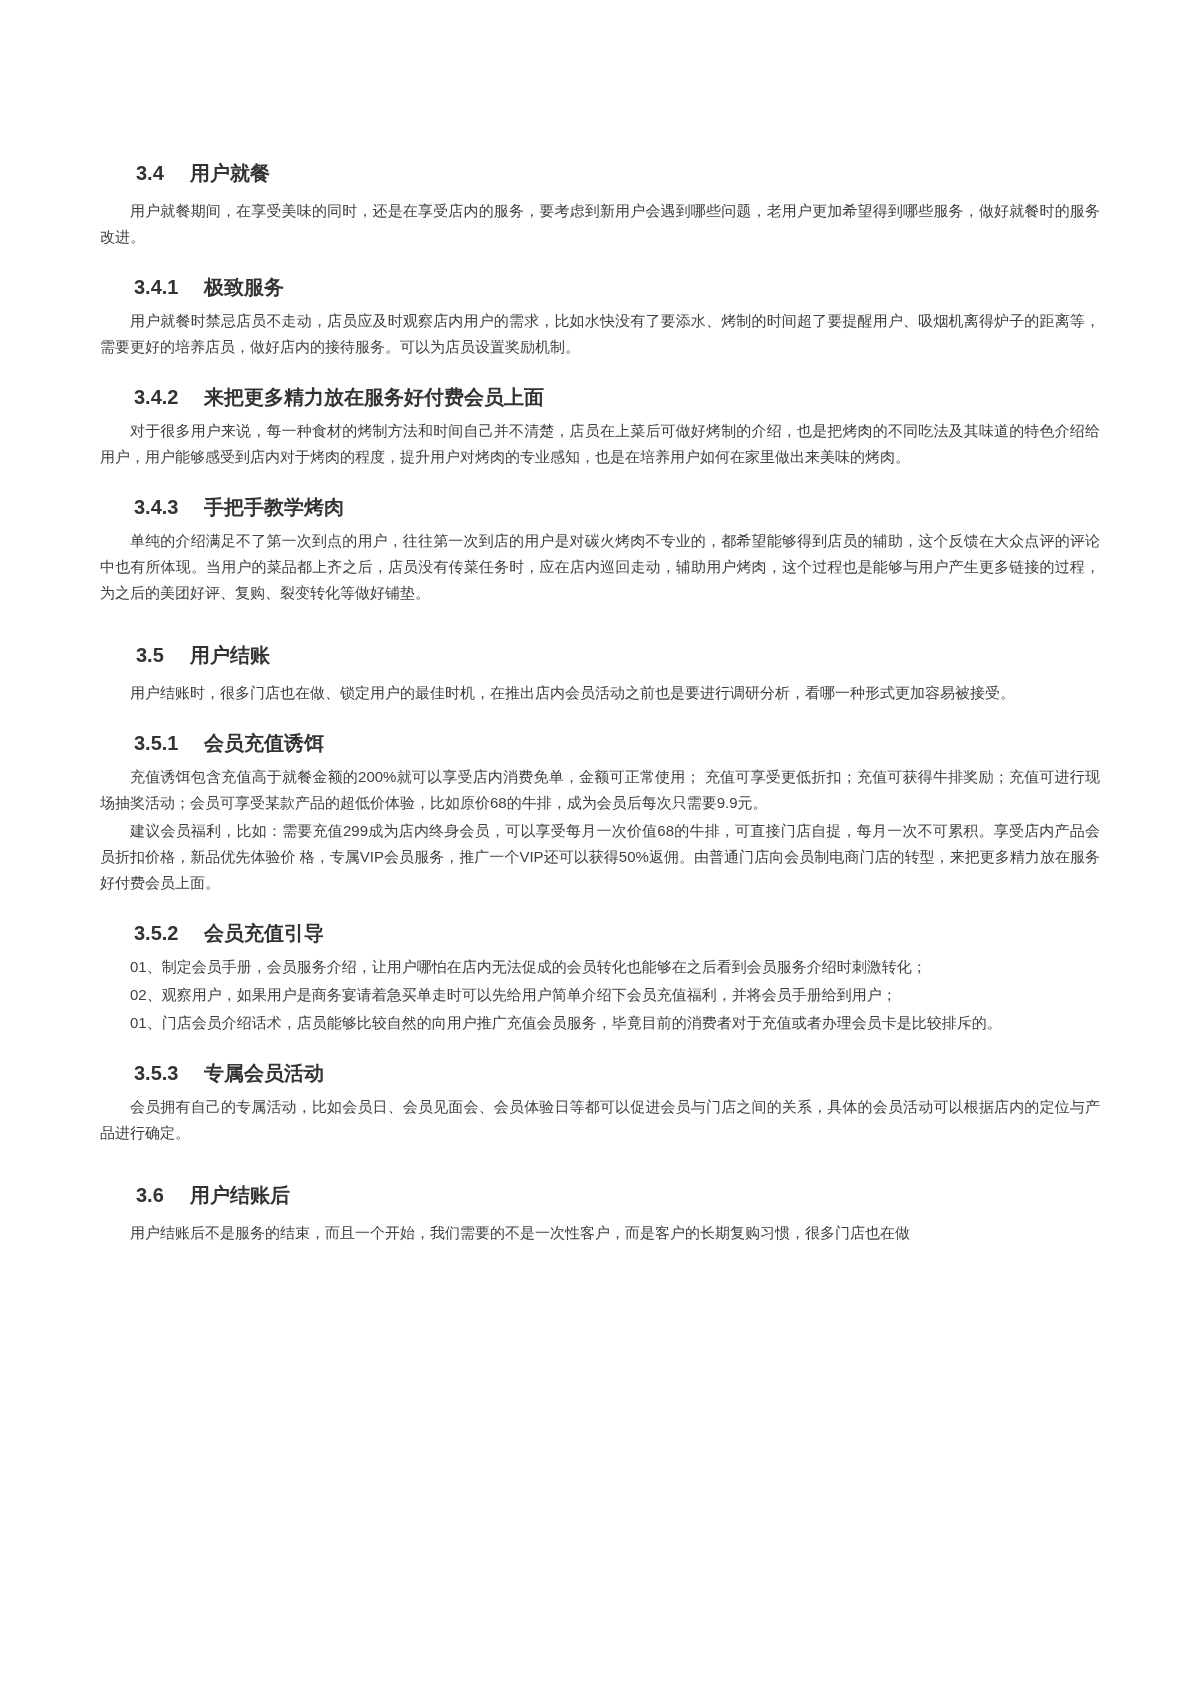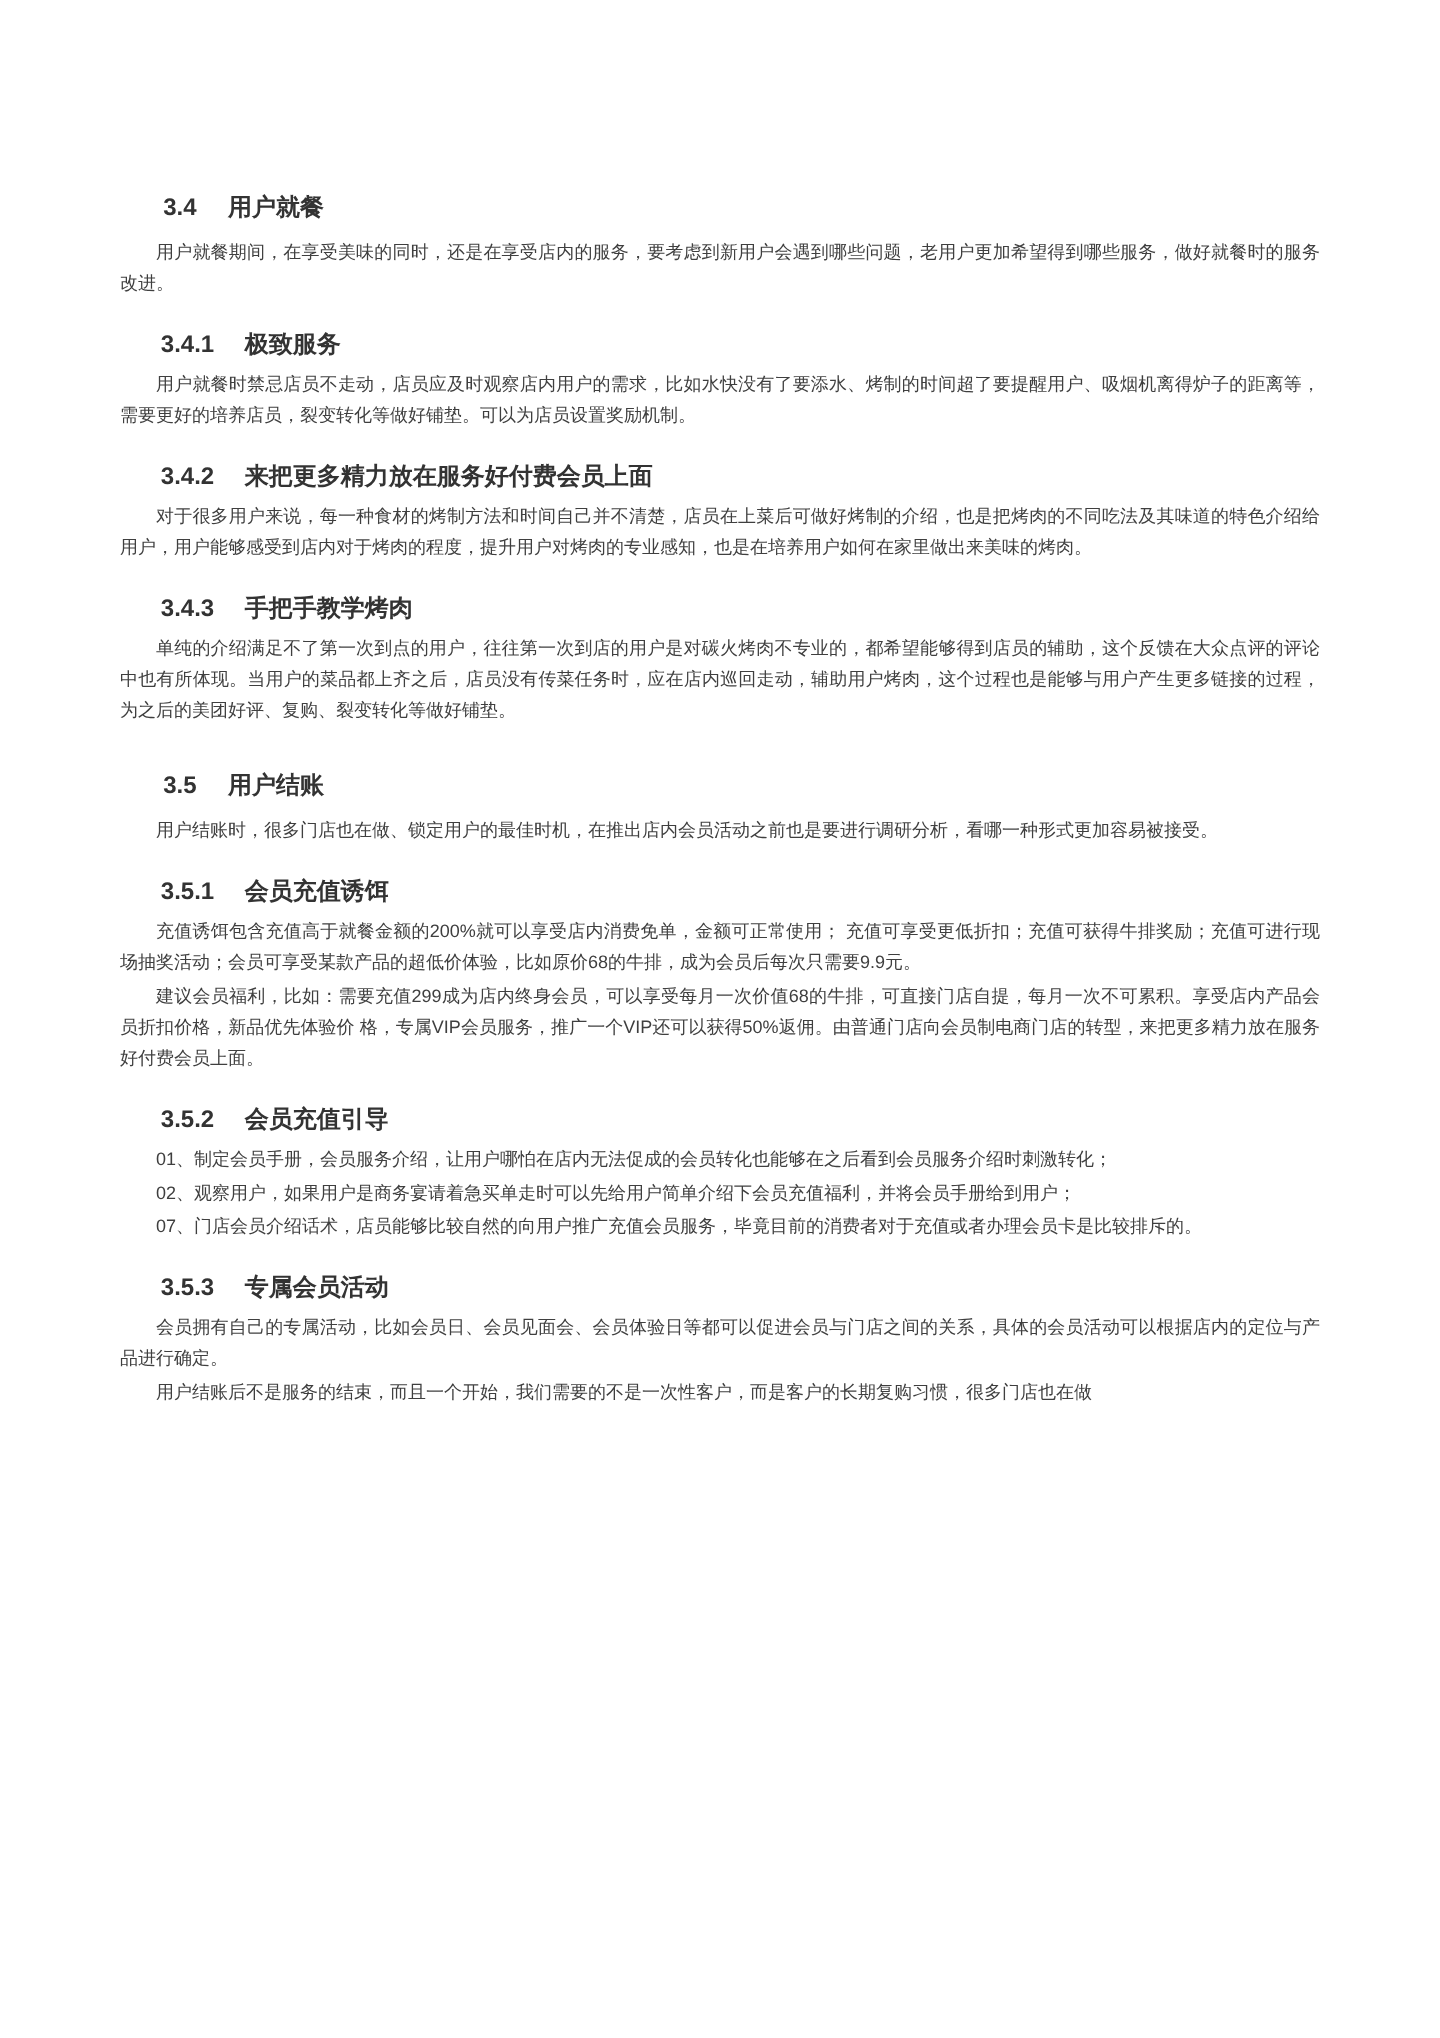--- a/index.html
+++ b/index.html
@@ -55,21 +55,21 @@
 <div class="page">
 
   <h2 class="h2 first">
     <span class="num">3.4</span><span>用户就餐</span>
   </h2>
   <p class="para">用户就餐期间，在享受美味的同时，还是在享受店内的服务，要考虑到新用户会遇到哪些问题，老用户更加希望得到哪些服务，做好就餐时的服务改进。</p>
 
   <h3 class="h3">
     <span class="num">3.4.1</span><span>极致服务</span>
   </h3>
-  <p class="para">用户就餐时禁忌店员不走动，店员应及时观察店内用户的需求，比如水快没有了要添水、烤制的时间超了要提醒用户、吸烟机离得炉子的距离等，需要更好的培养店员，裂变转化等做好铺垫。可以为店员设置奖励机制。</p>
+  <p class="para">用户就餐时禁忌店员不走动，店员应及时观察店内用户的需求，比如水快没有了要添水、烤制的时间超了要提醒用户、吸烟机离得炉子的距离等，需要更好的培养店员，做好店内的接待服务。可以为店员设置奖励机制。</p>
 
   <h3 class="h3">
     <span class="num">3.4.2</span><span>来把更多精力放在服务好付费会员上面</span>
   </h3>
   <p class="para">对于很多用户来说，每一种食材的烤制方法和时间自己并不清楚，店员在上菜后可做好烤制的介绍，也是把烤肉的不同吃法及其味道的特色介绍给用户，用户能够感受到店内对于烤肉的程度，提升用户对烤肉的专业感知，也是在培养用户如何在家里做出来美味的烤肉。</p>
 
   <h3 class="h3">
     <span class="num">3.4.3</span><span>手把手教学烤肉</span>
   </h3>
   <p class="para">单纯的介绍满足不了第一次到点的用户，往往第一次到店的用户是对碳火烤肉不专业的，都希望能够得到店员的辅助，这个反馈在大众点评的评论中也有所体现。当用户的菜品都上齐之后，店员没有传菜任务时，应在店内巡回走动，辅助用户烤肉，这个过程也是能够与用户产生更多链接的过程，为之后的美团好评、复购、裂变转化等做好铺垫。</p>
@@ -83,22 +83,25 @@
     <span class="num">3.5.1</span><span>会员充值诱饵</span>
   </h3>
   <p class="para">充值诱饵包含充值高于就餐金额的200%就可以享受店内消费免单，金额可正常使用； 充值可享受更低折扣；充值可获得牛排奖励；充值可进行现场抽奖活动；会员可享受某款产品的超低价体验，比如原价68的牛排，成为会员后每次只需要9.9元。</p>
   <p class="para">建议会员福利，比如：需要充值299成为店内终身会员，可以享受每月一次价值68的牛排，可直接门店自提，每月一次不可累积。享受店内产品会员折扣价格，新品优先体验价 格，专属VIP会员服务，推广一个VIP还可以获得50%返佣。由普通门店向会员制电商门店的转型，来把更多精力放在服务好付费会员上面。</p>
 
   <h3 class="h3">
     <span class="num">3.5.2</span><span>会员充值引导</span>
   </h3>
   <p class="para">01、制定会员手册，会员服务介绍，让用户哪怕在店内无法促成的会员转化也能够在之后看到会员服务介绍时刺激转化；</p>
   <p class="para">02、观察用户，如果用户是商务宴请着急买单走时可以先给用户简单介绍下会员充值福利，并将会员手册给到用户；</p>
-  <p class="para">07、门店会员介绍话术，店员能够比较自然的向用户推广充值会员服务，毕竟目前的消费者对于充值或者办理会员卡是比较排斥的。</p>
+  <p class="para">01、门店会员介绍话术，店员能够比较自然的向用户推广充值会员服务，毕竟目前的消费者对于充值或者办理会员卡是比较排斥的。</p>
 
   <h3 class="h3">
     <span class="num">3.5.3</span><span>专属会员活动</span>
   </h3>
   <p class="para">会员拥有自己的专属活动，比如会员日、会员见面会、会员体验日等都可以促进会员与门店之间的关系，具体的会员活动可以根据店内的定位与产品进行确定。</p>
 
+  <h2 class="h2">
+    <span class="num">3.6</span><span>用户结账后</span>
+  </h2>
   <p class="para">用户结账后不是服务的结束，而且一个开始，我们需要的不是一次性客户，而是客户的长期复购习惯，很多门店也在做</p>
 
 </div>
 
 </body></html>

